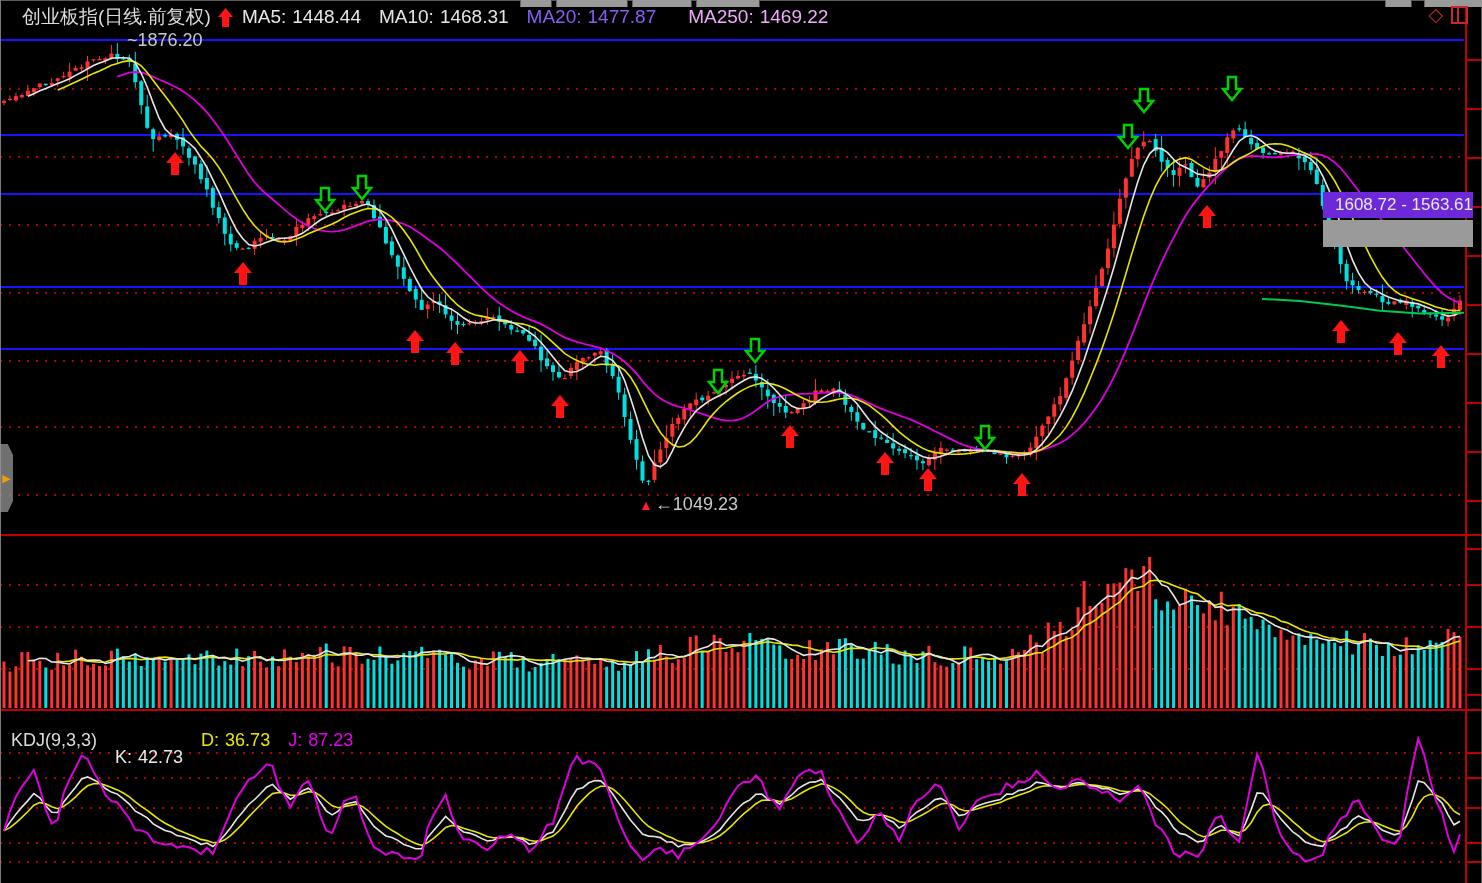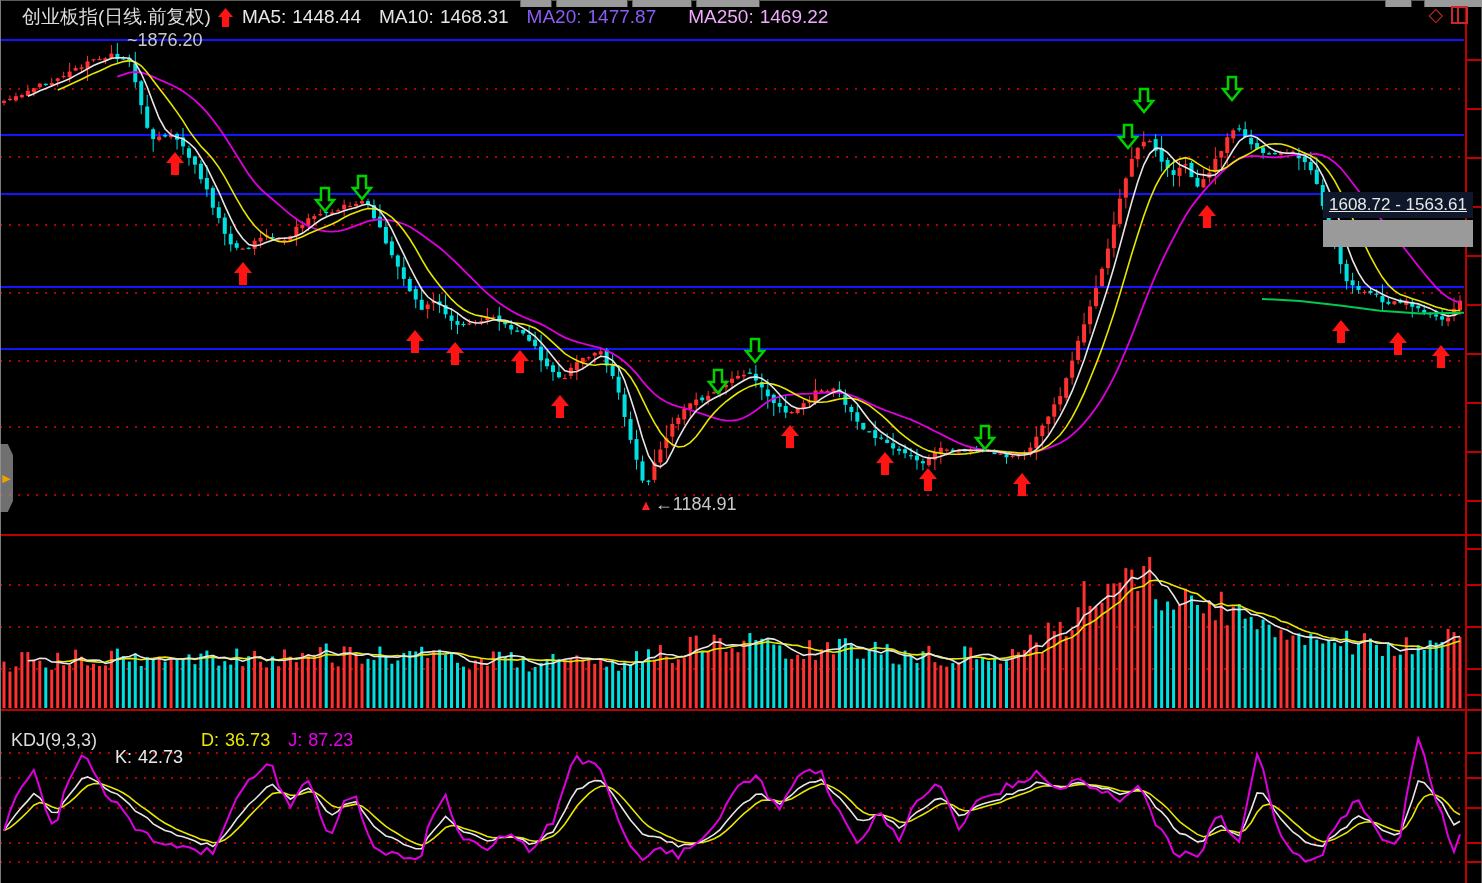--- a/index.html
+++ b/index.html
@@ -16,22 +16,22 @@
   .hitem .v{margin-left:6px;}
   #corner-icons{position:absolute;right:14px;top:6px;display:flex;align-items:center;gap:8px;}
   #diamond{color:#c82828;font-size:19px;line-height:18px;}
   #splitwin{width:13px;height:14px;border:2px solid #c82828;position:relative;}
   #splitwin:before{content:"";position:absolute;left:4px;top:0;width:2px;height:100%;background:#c82828;}
   #chart-svg{position:absolute;left:0;top:0;}
   .pane{position:absolute;left:9px;width:1482px;}
   .ptitle{position:absolute;left:2px;top:1px;display:flex;align-items:center;font-size:18px;
           color:#e8e8e8;white-space:nowrap;}
   .anno{position:absolute;font-size:18px;color:#c8c8c8;white-space:nowrap;}
-  #range-label{position:absolute;left:1314px;top:164px;width:150px;height:26px;background:#0f172a;
-               color:#e8e8e8;font-size:17px;text-align:center;line-height:26px;text-decoration:underline;}
+  #range-label{position:absolute;left:1314px;top:164px;width:150px;height:26px;background:#6d28d9;
+               color:#e8e8e8;font-size:17px;text-align:right;line-height:26px;}
   #range-band{position:absolute;left:1314px;top:192px;width:150px;height:27px;background:#9a9a9a;}
   #low-anno{position:absolute;left:630px;top:466px;display:flex;align-items:center;font-size:18px;color:#c8c8c8;}
   #low-anno .tri{color:#ff2020;font-size:14px;margin-right:2px;}
   #vol-close{position:absolute;left:1468px;top:151px;width:13px;height:21px;background:#000;
              border:2px solid #c00000;color:#fff;font-size:14px;font-weight:bold;text-align:center;line-height:20px;}
   #left-handle{position:absolute;left:0;top:444px;width:13px;height:68px;background:rgba(150,150,150,.75);
                clip-path:polygon(0 0,60% 0,100% 16%,100% 84%,60% 100%,0 100%);
                display:flex;align-items:center;justify-content:center;}
   #left-handle .arr{color:#f0a000;font-size:11px;}
 </style>
@@ -907,21 +907,21 @@
 
   <div id="corner-icons">
     <span id="diamond">◇</span>
     <span id="splitwin"></span>
   </div>
 
   <div class="pane" id="main-pane" style="top:28px;height:506px;">
     <div class="anno" style="left:118px;top:2px;">~1876.20</div>
     <div id="low-anno">
       <span class="tri">▲</span>
-      <span>←1184.91</span>
+      <span>←1049.23</span>
     </div>
     <div id="range-label">1608.72 - 1563.61</div>
     <div id="range-band" style="background: rgb(154, 154, 154);"></div>
   </div>
 
 
   <div class="pane" id="kdj-pane" style="top:711px;height:172px;">
     <div class="ptitle">
       <span class="hitem" style="color:#dcdcdc">KDJ(9,3,3)</span>
       <span class="hitem" style="color: rgb(232, 232, 232); margin-top: 35px;"><span>K:</span><span class="v">42.73</span></span>

